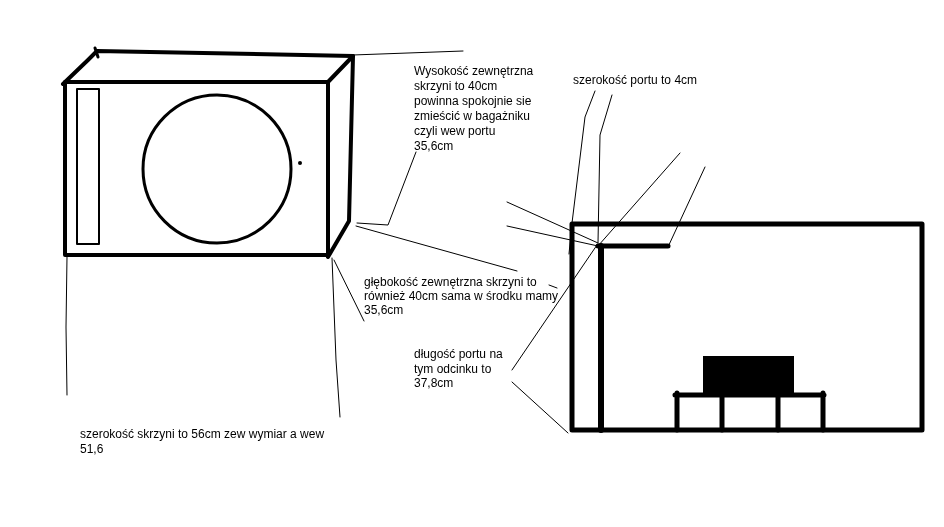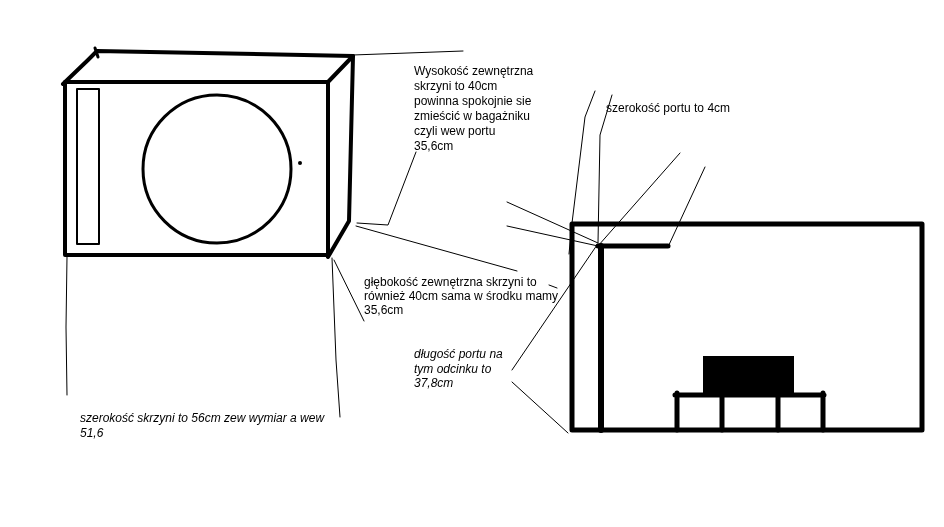--- a/index.html
+++ b/index.html
@@ -18,26 +18,26 @@
     width: 944px; height: 527px;
   }
   .annotation {
     position: absolute;
     font-size: 12px;
     line-height: 15px;
     white-space: pre-line;
     color: #000000;
   }
   #ann-outer-height        { left: 414px; top: 64px;  width: 150px; }
-  #ann-port-width-top      { left: 606px; top: 73px;  width: 200px; margin-top: 28px; }
+  #ann-port-width-top      { left: 573px; top: 73px;  width: 200px; }
   #ann-port-part-length    { left: 679px; top: 120px; width: 200px; }
   #ann-port-width-same     { left: 431px; top: 166px; width: 110px; }
   #ann-outer-depth         { left: 364px; top: 275px; width: 200px; line-height: 14px; }
-  #ann-port-length-section { left: 414px; top: 347px; width: 120px; line-height: 14.5px; font-style: italic; }
-  #ann-box-width           { left: 80px;  top: 411px; width: 280px; font-style: italic; }
+  #ann-port-length-section { left: 414px; top: 347px; width: 120px; line-height: 14.5px; }
+  #ann-box-width           { left: 80px;  top: 427px; width: 280px; }
 </style>
 </head>
 <body>
 
 <div id="canvas">
 
   <svg id="drawing" viewBox="0 0 944 527" xmlns="http://www.w3.org/2000/svg" fill="none" stroke="#000000" stroke-linecap="round" stroke-linejoin="round">
 
     <g>
       <path d="M63 84 L88 60 L97 51 L353 56 L349 221 L328 257" stroke-width="4"></path>

